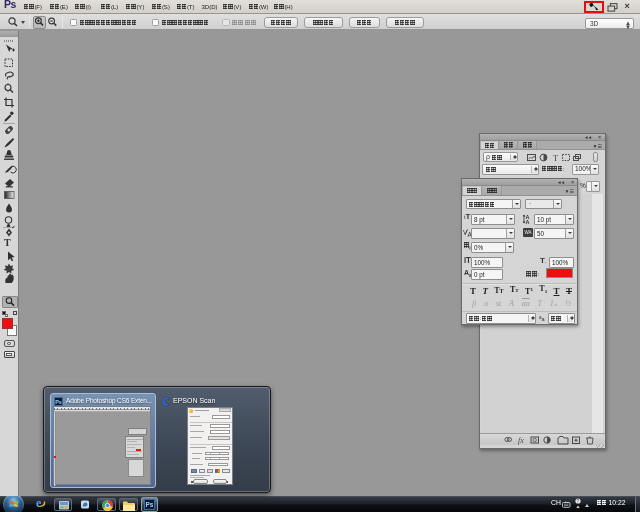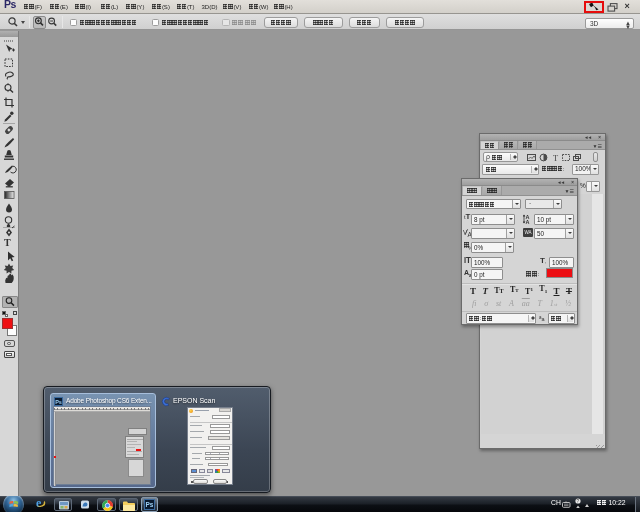--- a/index.html
+++ b/index.html
@@ -260,20 +260,34 @@
   </div>
 
   <div class="ab" style="left:100px;top:48.5px;font-size:6.5px;color:#222">%</div>
   <div class="ab" style="left:106px;top:47px;width:14px;height:10.5px;background:#f2f2f2;border:1px solid #979797;border-radius:1px">
       <div class="dab"></div>
     </div>
 
   <div class="ab" style="left:1px;top:60px;width:124px;height:240px;background:#d2d2d2"></div>
   <div class="ab" style="left:112px;top:60px;width:11px;height:240px;background:#e6e6e6"></div>
 
+  <div class="ab" style="left:0;bottom:3px;right:0;height:12.5px;background:linear-gradient(#d8d8d8,#c6c6c6);border-top:1px solid #9b9b9b">
+    <svg width="126" height="12" viewBox="0 0 126 12" fill="none" stroke="#4a4a4a">
+      <path d="M25 5.5 a2 2 0 104 0 a2 2 0 10-4 0 M27.5 5.5 a2 2 0 104 0 a2 2 0 10-4 0" stroke-width=".9"></path>
+      <text x="38" y="9" font-size="8" font-style="italic" fill="#4a4a4a" stroke="none" font-family="Liberation Serif">fx</text>
+      <rect x="51" y="3" width="7.5" height="6" stroke-width="1"></rect>
+        <circle cx="54.7" cy="6" r="1.7" stroke-width=".8"></circle>
+      <circle cx="67" cy="6" r="3.2" stroke-width="1"></circle>
+        <path d="M67 2.8 a3.2 3.2 0 010 6.4z" fill="#4a4a4a" stroke="none"></path>
+      <path d="M78 4 l2-1.5 h3 l1 1.5 h4 v6 h-10z" stroke-width="1"></path>
+      <rect x="92.5" y="3" width="7" height="6.5" stroke-width="1"></rect>
+        <path d="M96 4.5 v3.5 M94.2 6.2 h3.6" stroke-width=".9"></path>
+      <path d="M106 4 h7 M107 4 l.7 6 h4.6 l.7-6 M108.7 3 h1.6 v1" stroke-width=".9"></path>
+    </svg>
+  </div>
   <div class="ab" style="right:1px;bottom:0;width:8px;height:3px;background:repeating-linear-gradient(135deg,#9a9a9a 0 1px,transparent 1px 2.5px)"></div>
 </div>
 
 <div class="panel gs" style="left:461px;top:178px;width:117px;height:147px">
   <div class="ptitle"></div>
   <div class="pbtn" style="right:13px;letter-spacing:-1px">◄◄</div>
   <div class="pbtn" style="right:3px">×</div>
   <div class="tabrow" style="top:7px;height:9.5px">
     <div class="tab on" style="left:1px;width:19px">
         <i class="c c5"></i>

